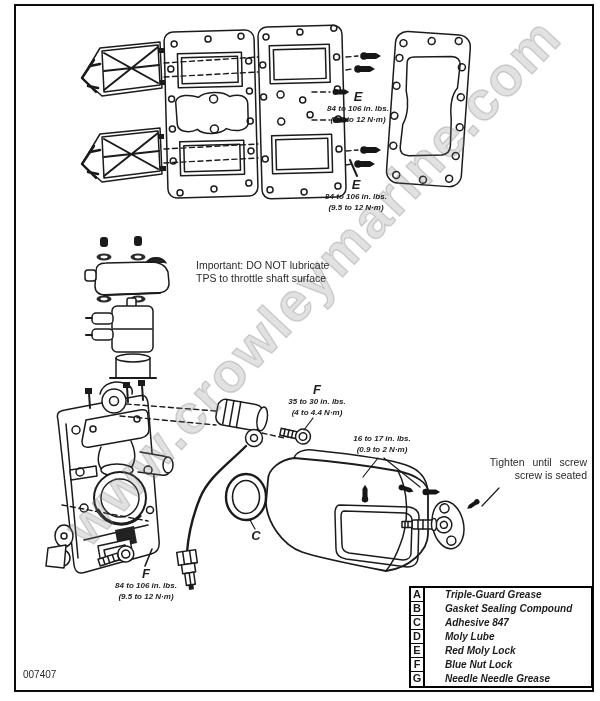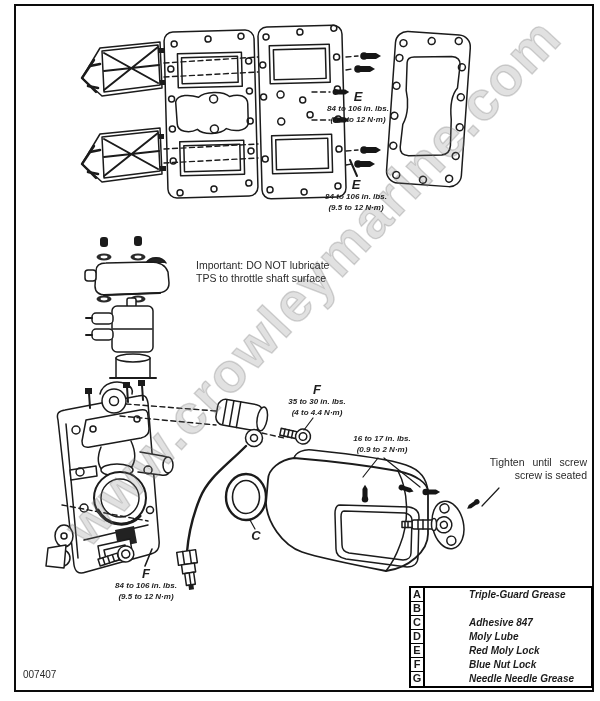--- a/index.html
+++ b/index.html
@@ -18,21 +18,21 @@
   .watermark{position:absolute;left:-30px;top:263px;width:660px;text-align:center;white-space:nowrap;
              font-size:55px;font-weight:bold;letter-spacing:2px;
              color:rgba(120,120,120,0.22);-webkit-text-stroke:1.4px rgba(120,120,120,0.30);
              transform:rotate(-47deg);transform-origin:50% 50%;pointer-events:none;z-index:3;}
   .legend{position:absolute;left:409px;top:586px;width:184px;border:2px solid #000;
           background:#fff;box-sizing:border-box;z-index:4;}
   .lrow{display:flex;align-items:stretch;height:14px;}
   .lkey{width:14px;min-width:14px;border-right:2px solid #000;border-bottom:1.4px solid #000;
         font-weight:bold;font-size:11px;text-align:center;line-height:13px;box-sizing:border-box;}
   .lrow:last-child .lkey{border-bottom:none;}
-  .llabel{font-style:italic;font-weight:bold;font-size:10px;line-height:14px;padding-left:20px;white-space:nowrap;margin-left:24px;}
+  .llabel{font-style:italic;font-weight:bold;font-size:10px;line-height:14px;padding-left:20px;white-space:nowrap;}
 </style>
 </head>
 <body>
 
 <div class="page">
   <div class="frame"></div>
 
   <svg class="art" width="600" height="701" viewBox="0 0 600 701" fill="none" stroke="#1b1b1b" stroke-width="1.5" stroke-linejoin="round" stroke-linecap="round">
     <defs>
       <g id="reedvalve">
@@ -353,20 +353,21 @@
     <div class="ltr">C</div>
   </div>
 
   <div class="legend">
     <div class="lrow">
       <div class="lkey">A</div>
       <div class="llabel">Triple-Guard Grease</div>
     </div>
     <div class="lrow">
       <div class="lkey">B</div>
+      <div class="llabel">Gasket Sealing Compound</div>
     </div>
     <div class="lrow">
       <div class="lkey">C</div>
       <div class="llabel">Adhesive 847</div>
     </div>
     <div class="lrow">
       <div class="lkey">D</div>
       <div class="llabel">Moly Lube</div>
     </div>
     <div class="lrow">

